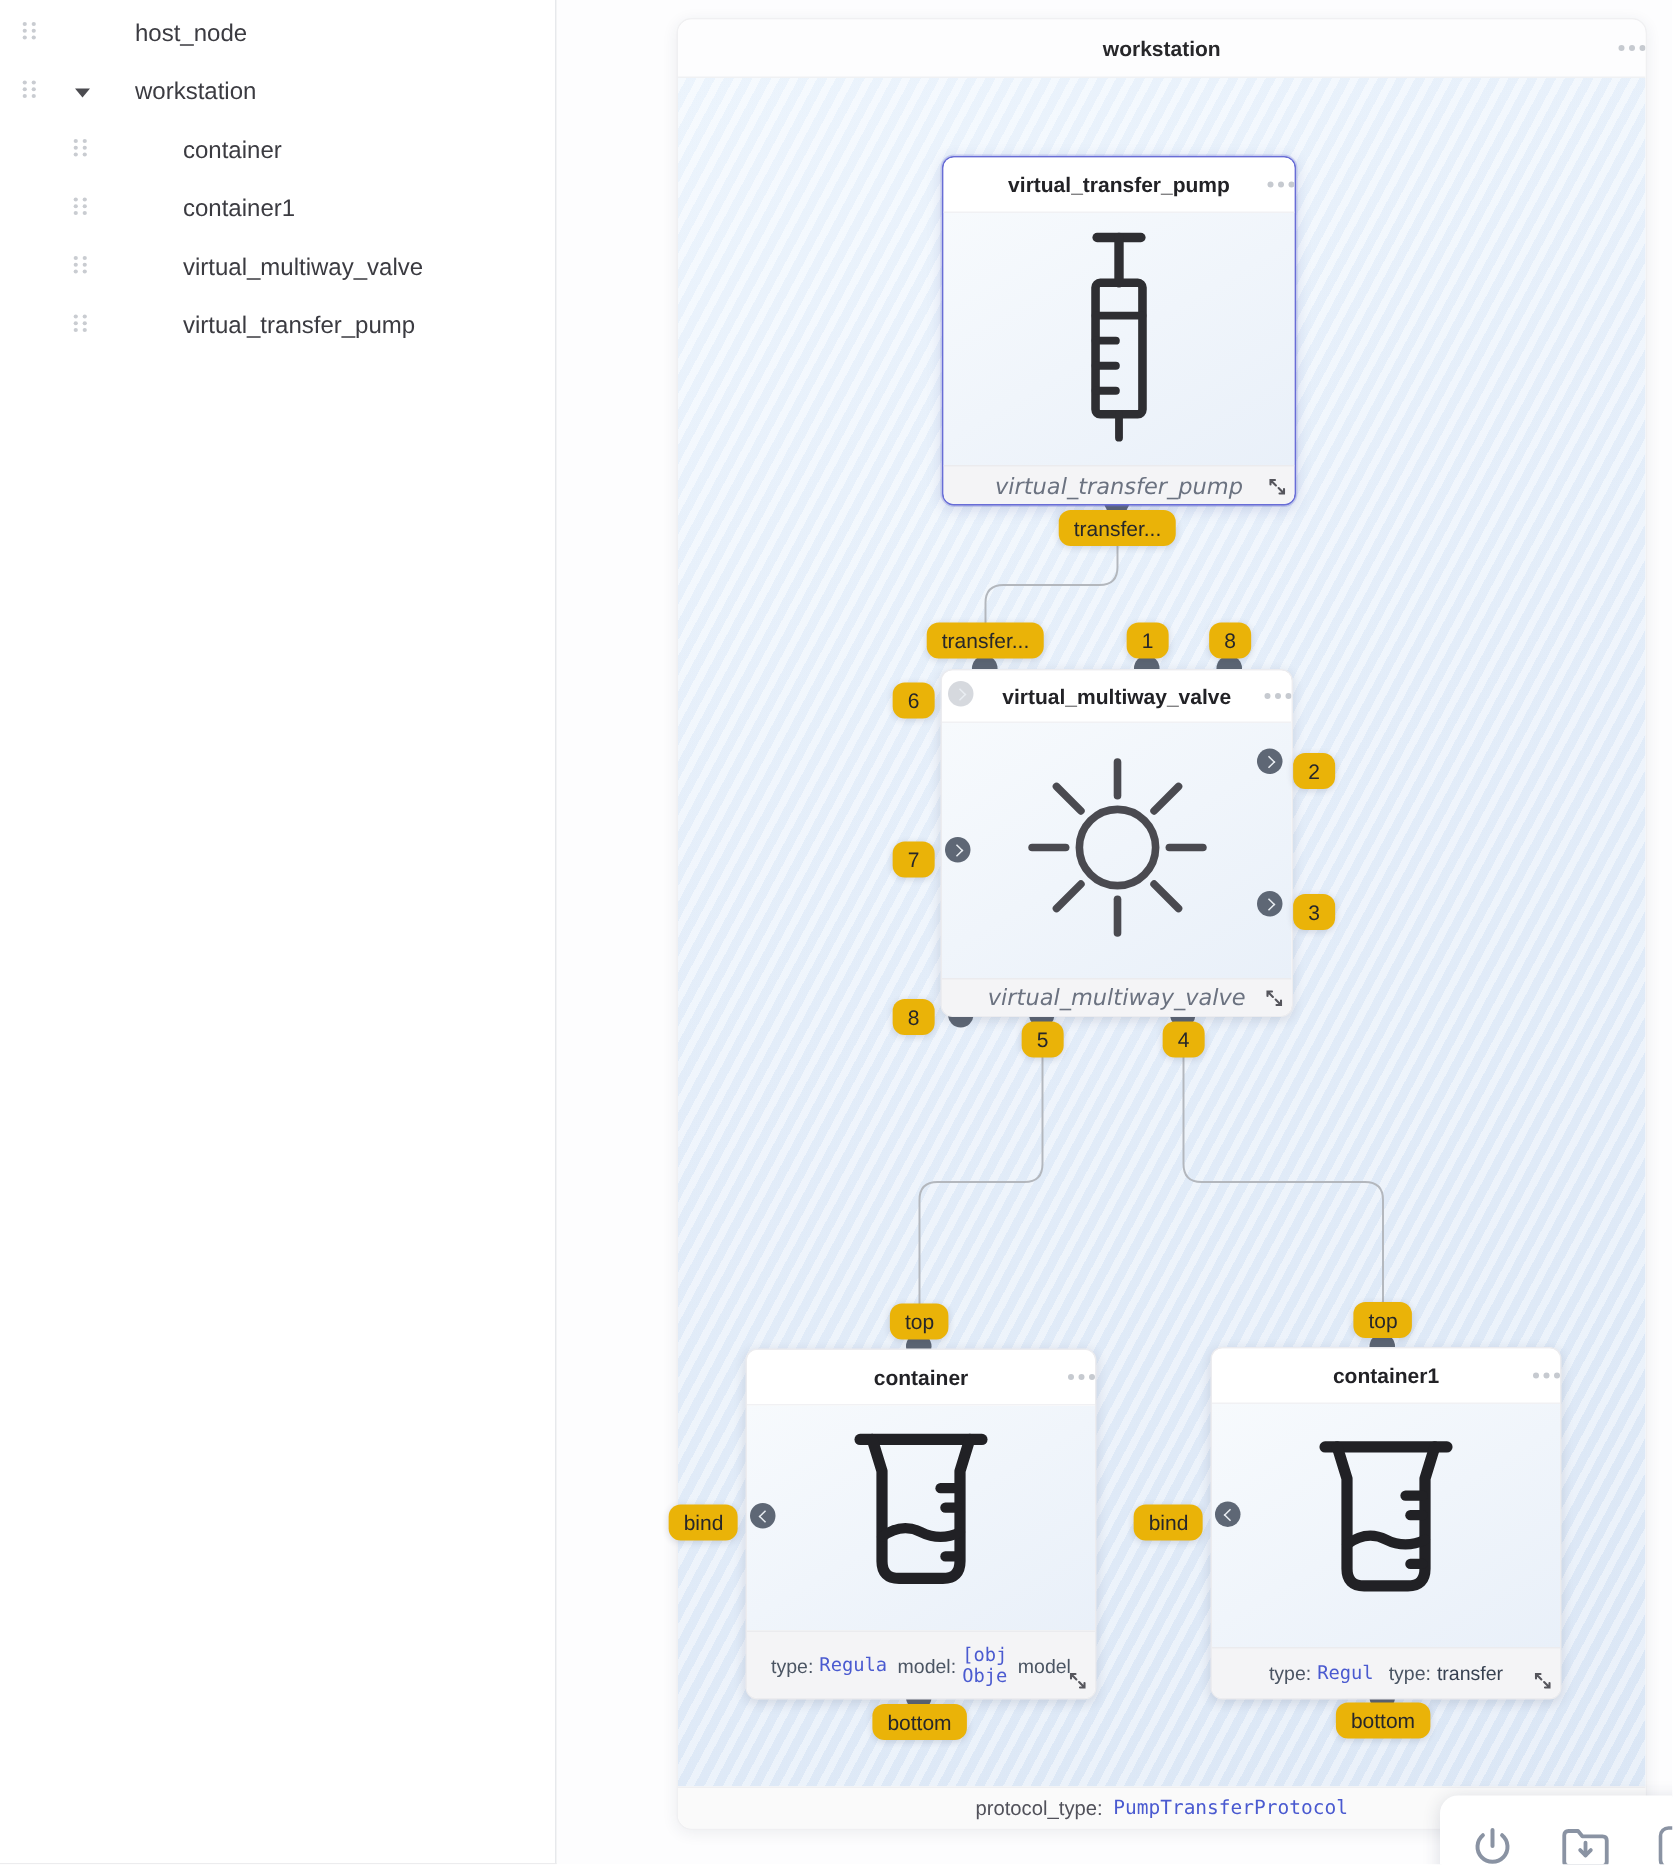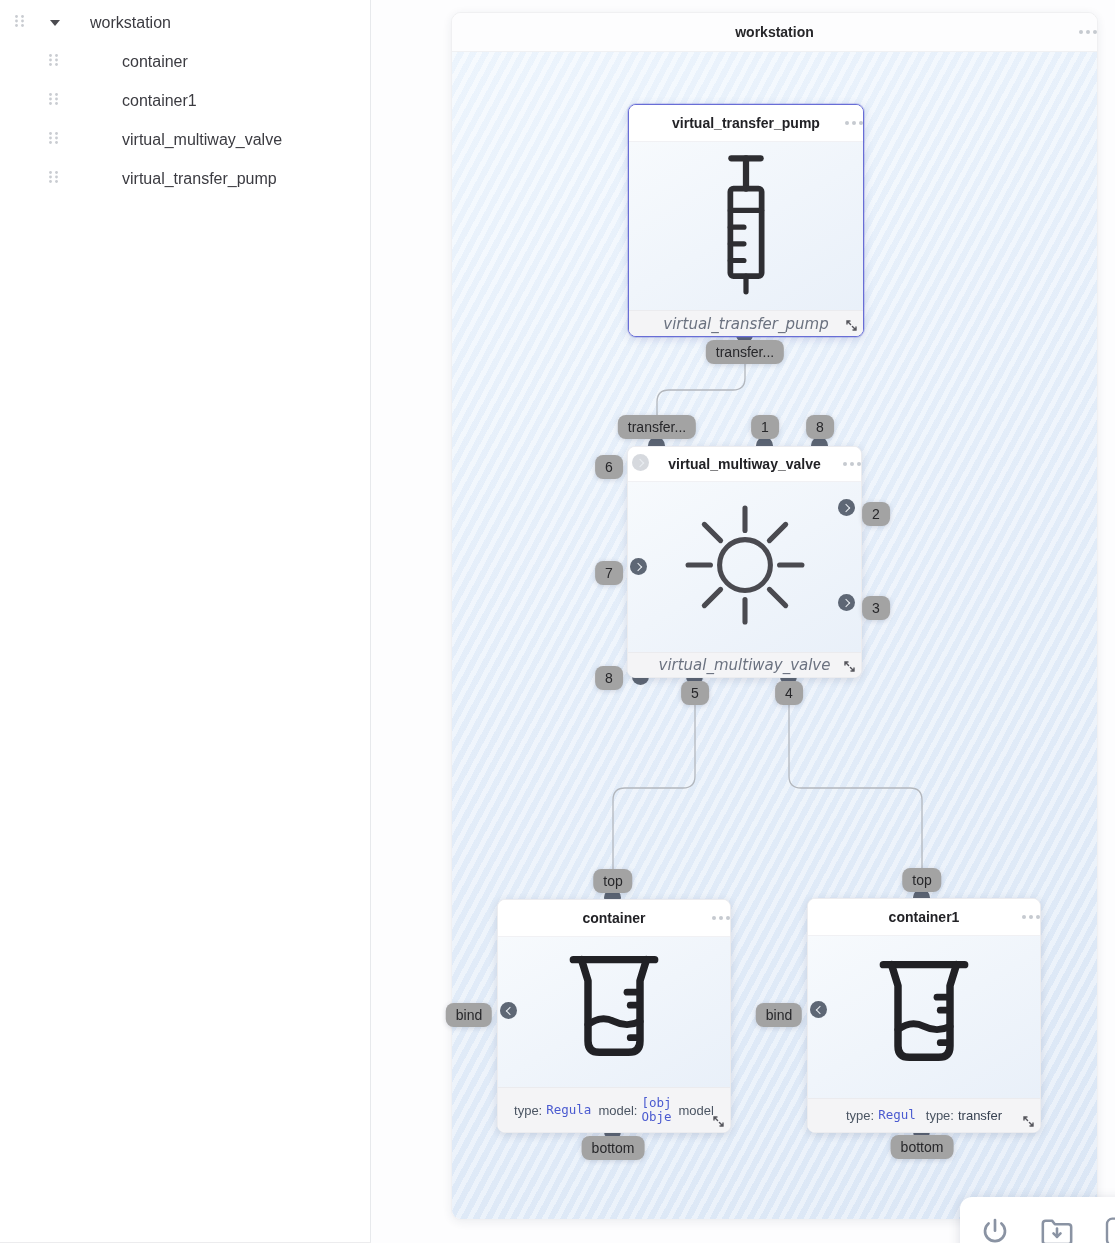--- a/index.html
+++ b/index.html
@@ -57,21 +57,21 @@
   .fv-dark{font-size:13px;color:#374151;}
 
   
   .pcircle{position:absolute;width:17px;height:17px;border-radius:50%;background:#5e6775;
            display:flex;align-items:center;justify-content:center;z-index:2;cursor:crosshair;}
   .pcircle.front{z-index:4;}
   .pcircle.faded{background:rgba(148,156,168,.38);}
   .chev{width:5px;height:5px;border:solid #e9edf2;border-width:1.6px 1.6px 0 0;}
   .chev.r{transform:rotate(45deg);margin-left:-2px;}
   .chev.l{transform:rotate(-135deg);margin-right:-2px;}
-  .plabel{position:absolute;background:#a3a3a3;border-radius:8px;padding:4px 10px;font-size:14px;color:#27272a;
+  .plabel{position:absolute;background:#eab308;border-radius:8px;padding:4px 10px;font-size:14px;color:#27272a;
           box-shadow:0 1px 5px rgba(30,40,70,.16);z-index:5;white-space:nowrap;transform:translateX(-50%);}
 
   .edges{position:absolute;left:0;top:0;width:1115px;height:1243px;z-index:1;pointer-events:none;}
 
   
   .float-toolbar{position:absolute;left:960px;top:1197px;width:210px;height:70px;background:#fff;
                  border-radius:12px;box-shadow:0 2px 12px rgba(40,50,80,.16);z-index:10;
                  display:flex;align-items:center;gap:28px;padding-left:18px;}
   .tool-btn{width:34px;height:34px;display:flex;align-items:center;justify-content:center;cursor:pointer;}
 </style>
@@ -88,20 +88,35 @@
               <g fill="#c9ccd1">
                 <circle cx="2.5" cy="2.5" r="1.4"></circle>
                 <circle cx="8.5" cy="2.5" r="1.4"></circle>
                 <circle cx="2.5" cy="7" r="1.4"></circle>
                 <circle cx="8.5" cy="7" r="1.4"></circle>
                 <circle cx="2.5" cy="11.5" r="1.4"></circle>
                 <circle cx="8.5" cy="11.5" r="1.4"></circle>
               </g>
             </svg>
         </span>
+        <span class="tree-label">host_node</span>
+      </div>
+      <div class="tree-row lv0">
+        <span class="grip">
+          <svg width="11" height="14" viewBox="0 0 11 14">
+              <g fill="#c9ccd1">
+                <circle cx="2.5" cy="2.5" r="1.4"></circle>
+                <circle cx="8.5" cy="2.5" r="1.4"></circle>
+                <circle cx="2.5" cy="7" r="1.4"></circle>
+                <circle cx="8.5" cy="7" r="1.4"></circle>
+                <circle cx="2.5" cy="11.5" r="1.4"></circle>
+                <circle cx="8.5" cy="11.5" r="1.4"></circle>
+              </g>
+            </svg>
+        </span>
         <span class="caret"></span>
         <span class="tree-label">workstation</span>
       </div>
       <div class="tree-row lv1">
         <span class="grip">
           <svg width="11" height="14" viewBox="0 0 11 14">
               <g fill="#c9ccd1">
                 <circle cx="2.5" cy="2.5" r="1.4"></circle>
                 <circle cx="8.5" cy="2.5" r="1.4"></circle>
                 <circle cx="2.5" cy="7" r="1.4"></circle>
@@ -160,20 +175,24 @@
       </div>
     </div>
   </div>
 
   <div class="panel">
     <div class="panel-header">
       <span class="panel-title">workstation</span>
       <span class="menu-dots"></span>
     </div>
     <div class="panel-body"></div>
+    <div class="panel-footer">
+      <span class="pf-label">protocol_type:</span>
+      <span class="pf-value">PumpTransferProtocol</span>
+    </div>
   </div>
 
   <svg class="edges">
     <g fill="none" stroke="#b3b7bd" stroke-width="1.3">
       <path d="M745,340 L745,378 Q745,390 733,390 L669,390 Q657,390 657,402 L657,441"></path>
       <path d="M695,682 L695,776 Q695,788 683,788 L625,788 Q613,788 613,800 L613,894"></path>
       <path d="M789,682 L789,776 Q789,788 801,788 L910,788 Q922,788 922,800 L922,894"></path>
     </g>
   </svg>
 

